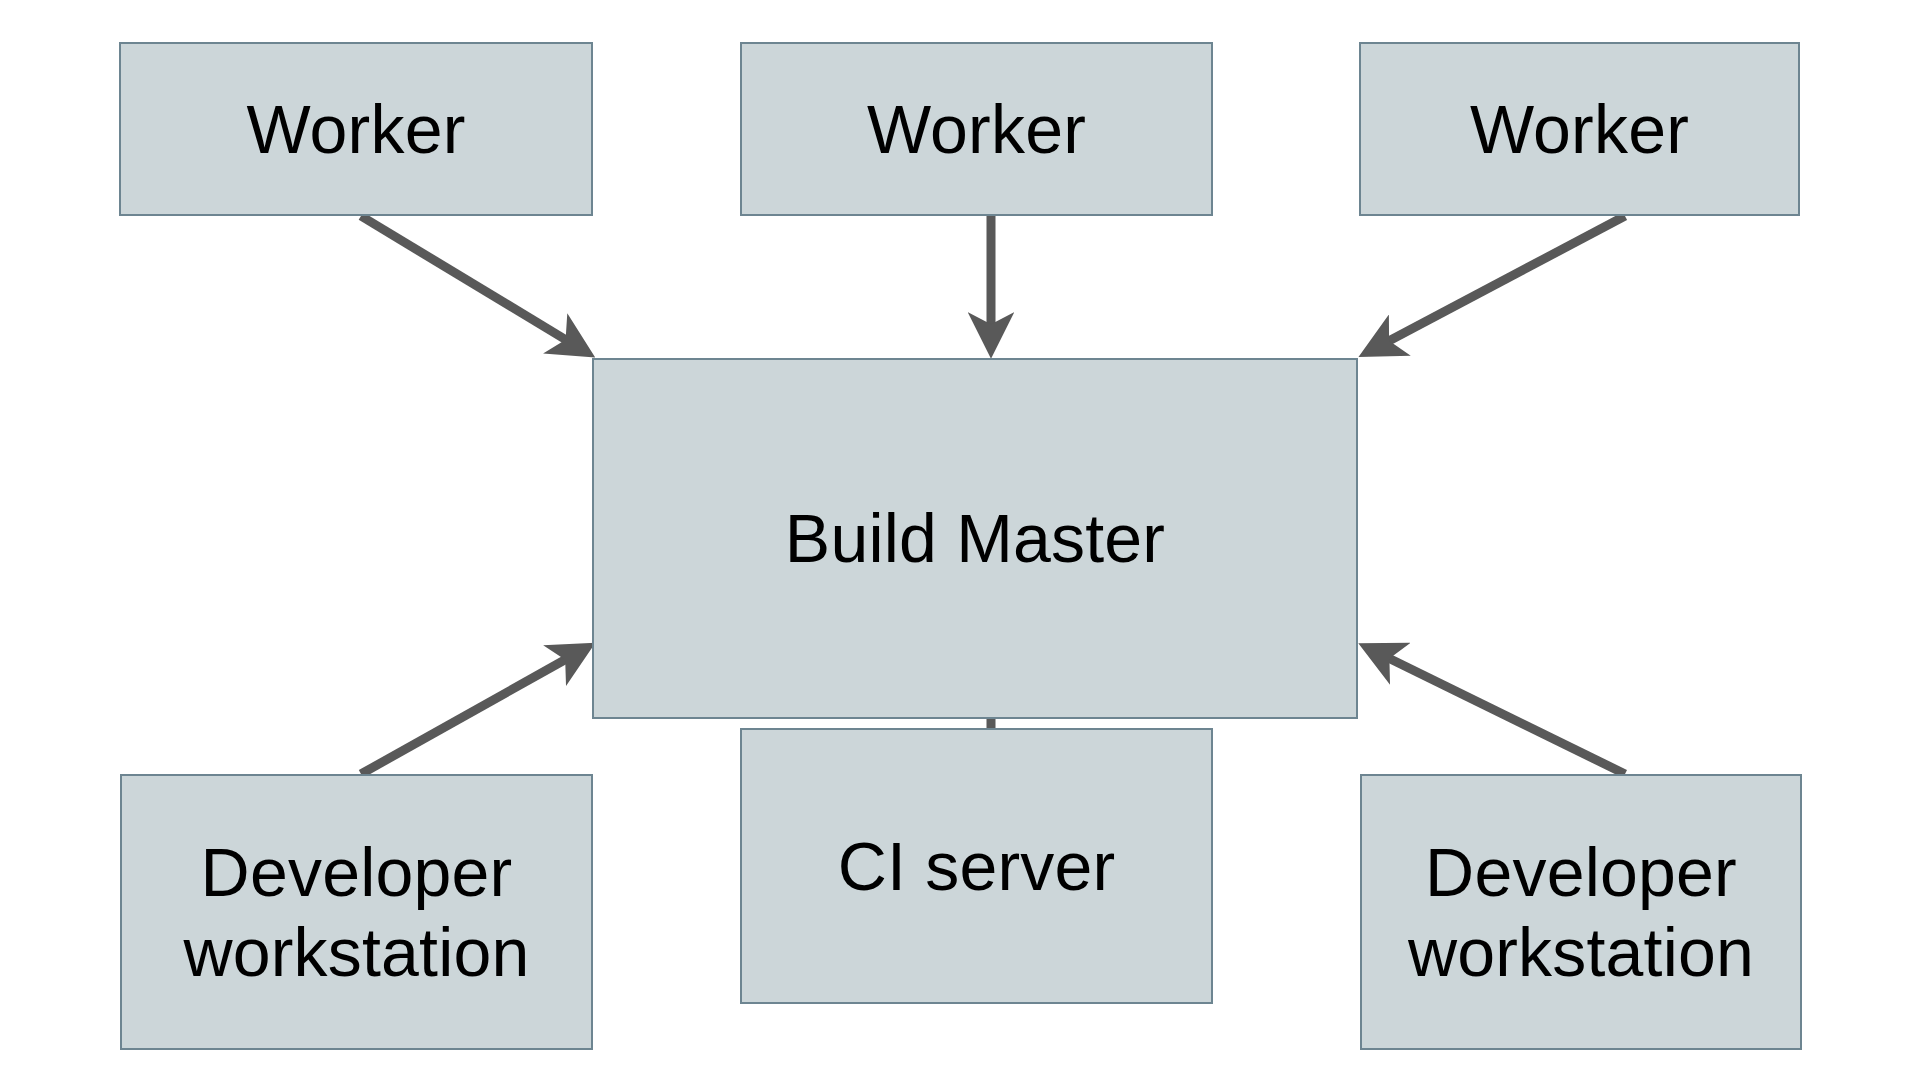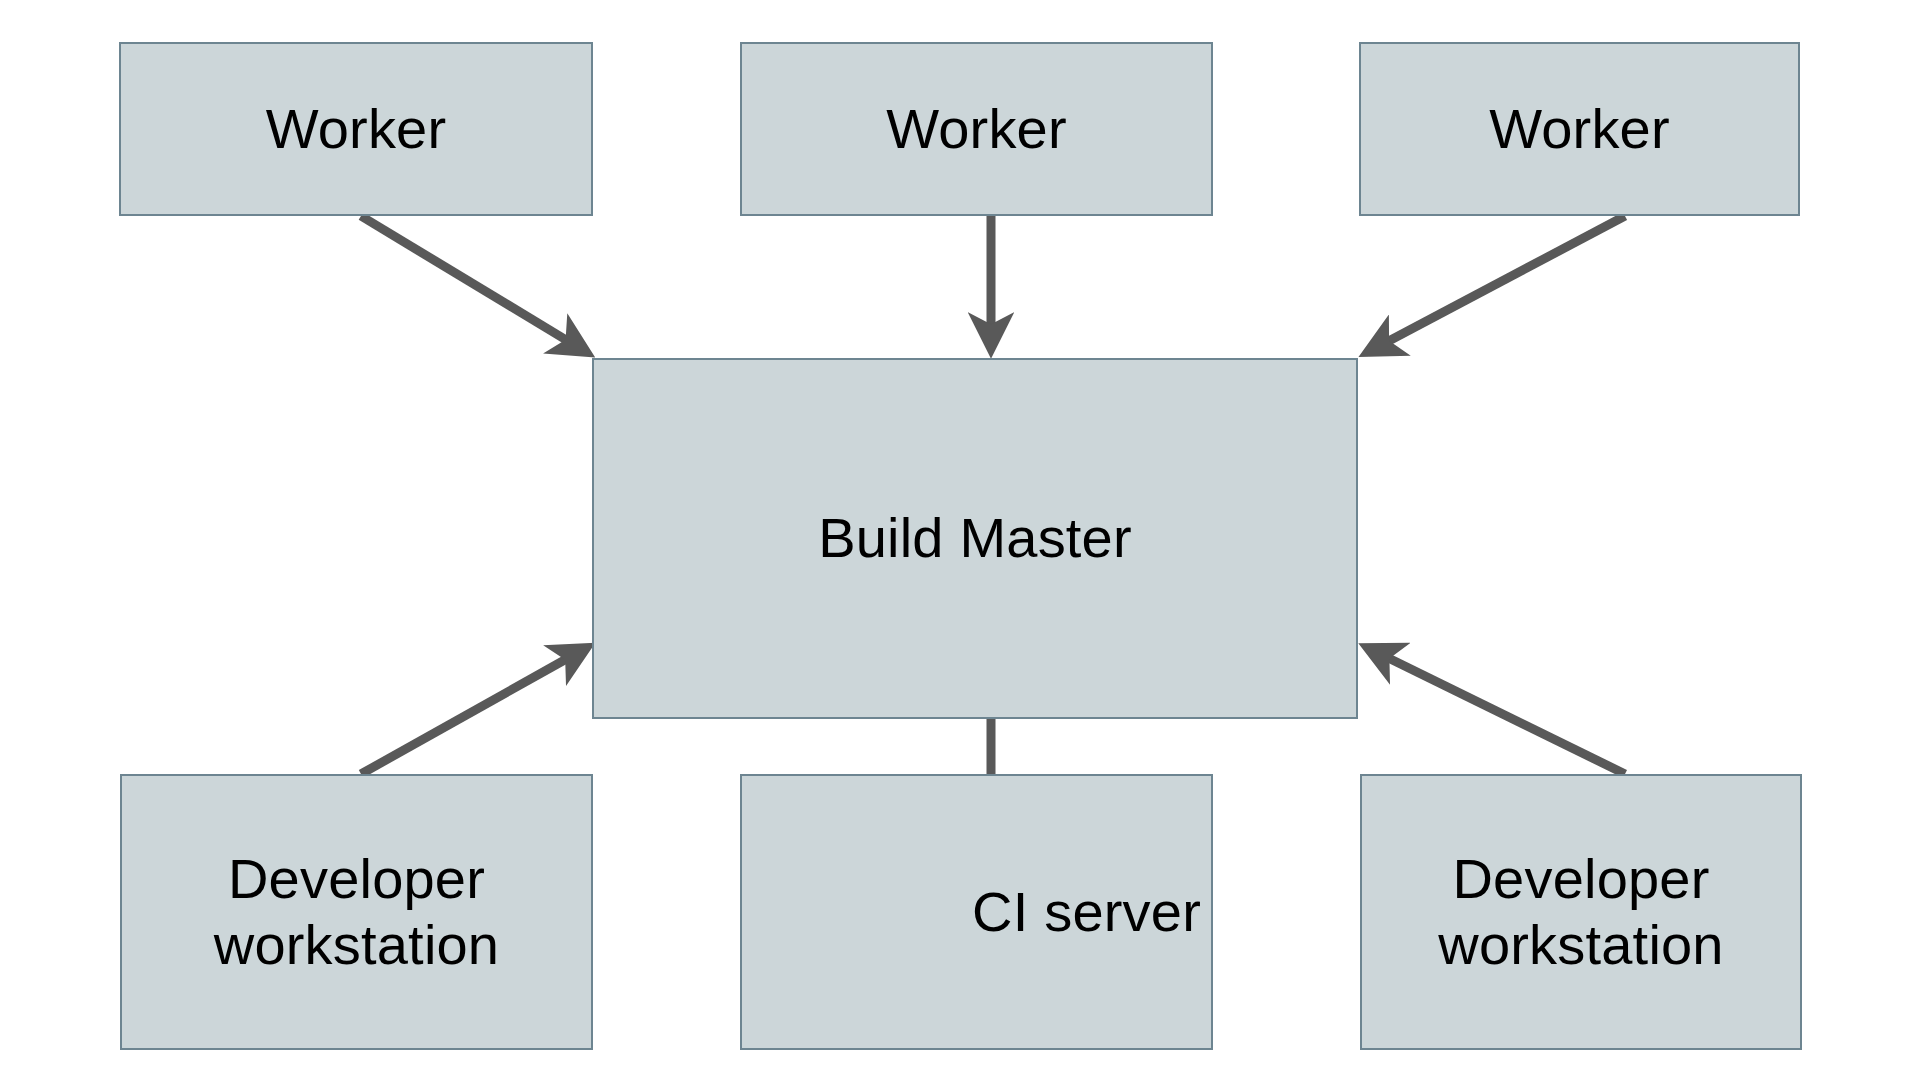--- a/index.html
+++ b/index.html
@@ -32,39 +32,39 @@
     background: #ccd6d9;
     border: 2px solid #6d8591;
     display: flex;
     align-items: center;
     justify-content: center;
     text-align: center;
     z-index: 2;
   }
   .node-label {
     color: #000000;
-    font-size: 56px;
+    font-size: 68px;
     line-height: 1.18;
     font-weight: 400;
     letter-spacing: 0.2px;
     white-space: pre-line;
     padding: 0 10px;
   }
 
   
   #node-worker-1 { left: 119px;  top: 42px;  width: 474px; height: 174px; }
   #node-worker-2 { left: 740px;  top: 42px;  width: 473px; height: 174px; }
   #node-worker-3 { left: 1359px; top: 42px;  width: 441px; height: 174px; }
 
   
   #node-build-master { left: 592px; top: 358px; width: 766px; height: 361px; }
 
   
   #node-dev-workstation-left  { left: 120px;  top: 774px; width: 473px; height: 276px; }
-  #node-ci-server             { left: 740px;  top: 774px; width: 473px; height: 276px; justify-content: flex-end; }
+  #node-ci-server             { left: 740px;  top: 728px; width: 473px; height: 276px; }
   #node-dev-workstation-right { left: 1360px; top: 774px; width: 442px; height: 276px; }
 </style>
 </head>
 <body>
 
 <div id="diagram-root">
 
   <svg id="arrow-layer" viewBox="0 0 1910 1090" width="1910" height="1090" xmlns="http://www.w3.org/2000/svg">
     <defs>
       <marker id="arrowhead" markerWidth="5.2" markerHeight="5.2" refX="4.0" refY="2.6" orient="auto" markerUnits="strokeWidth">

